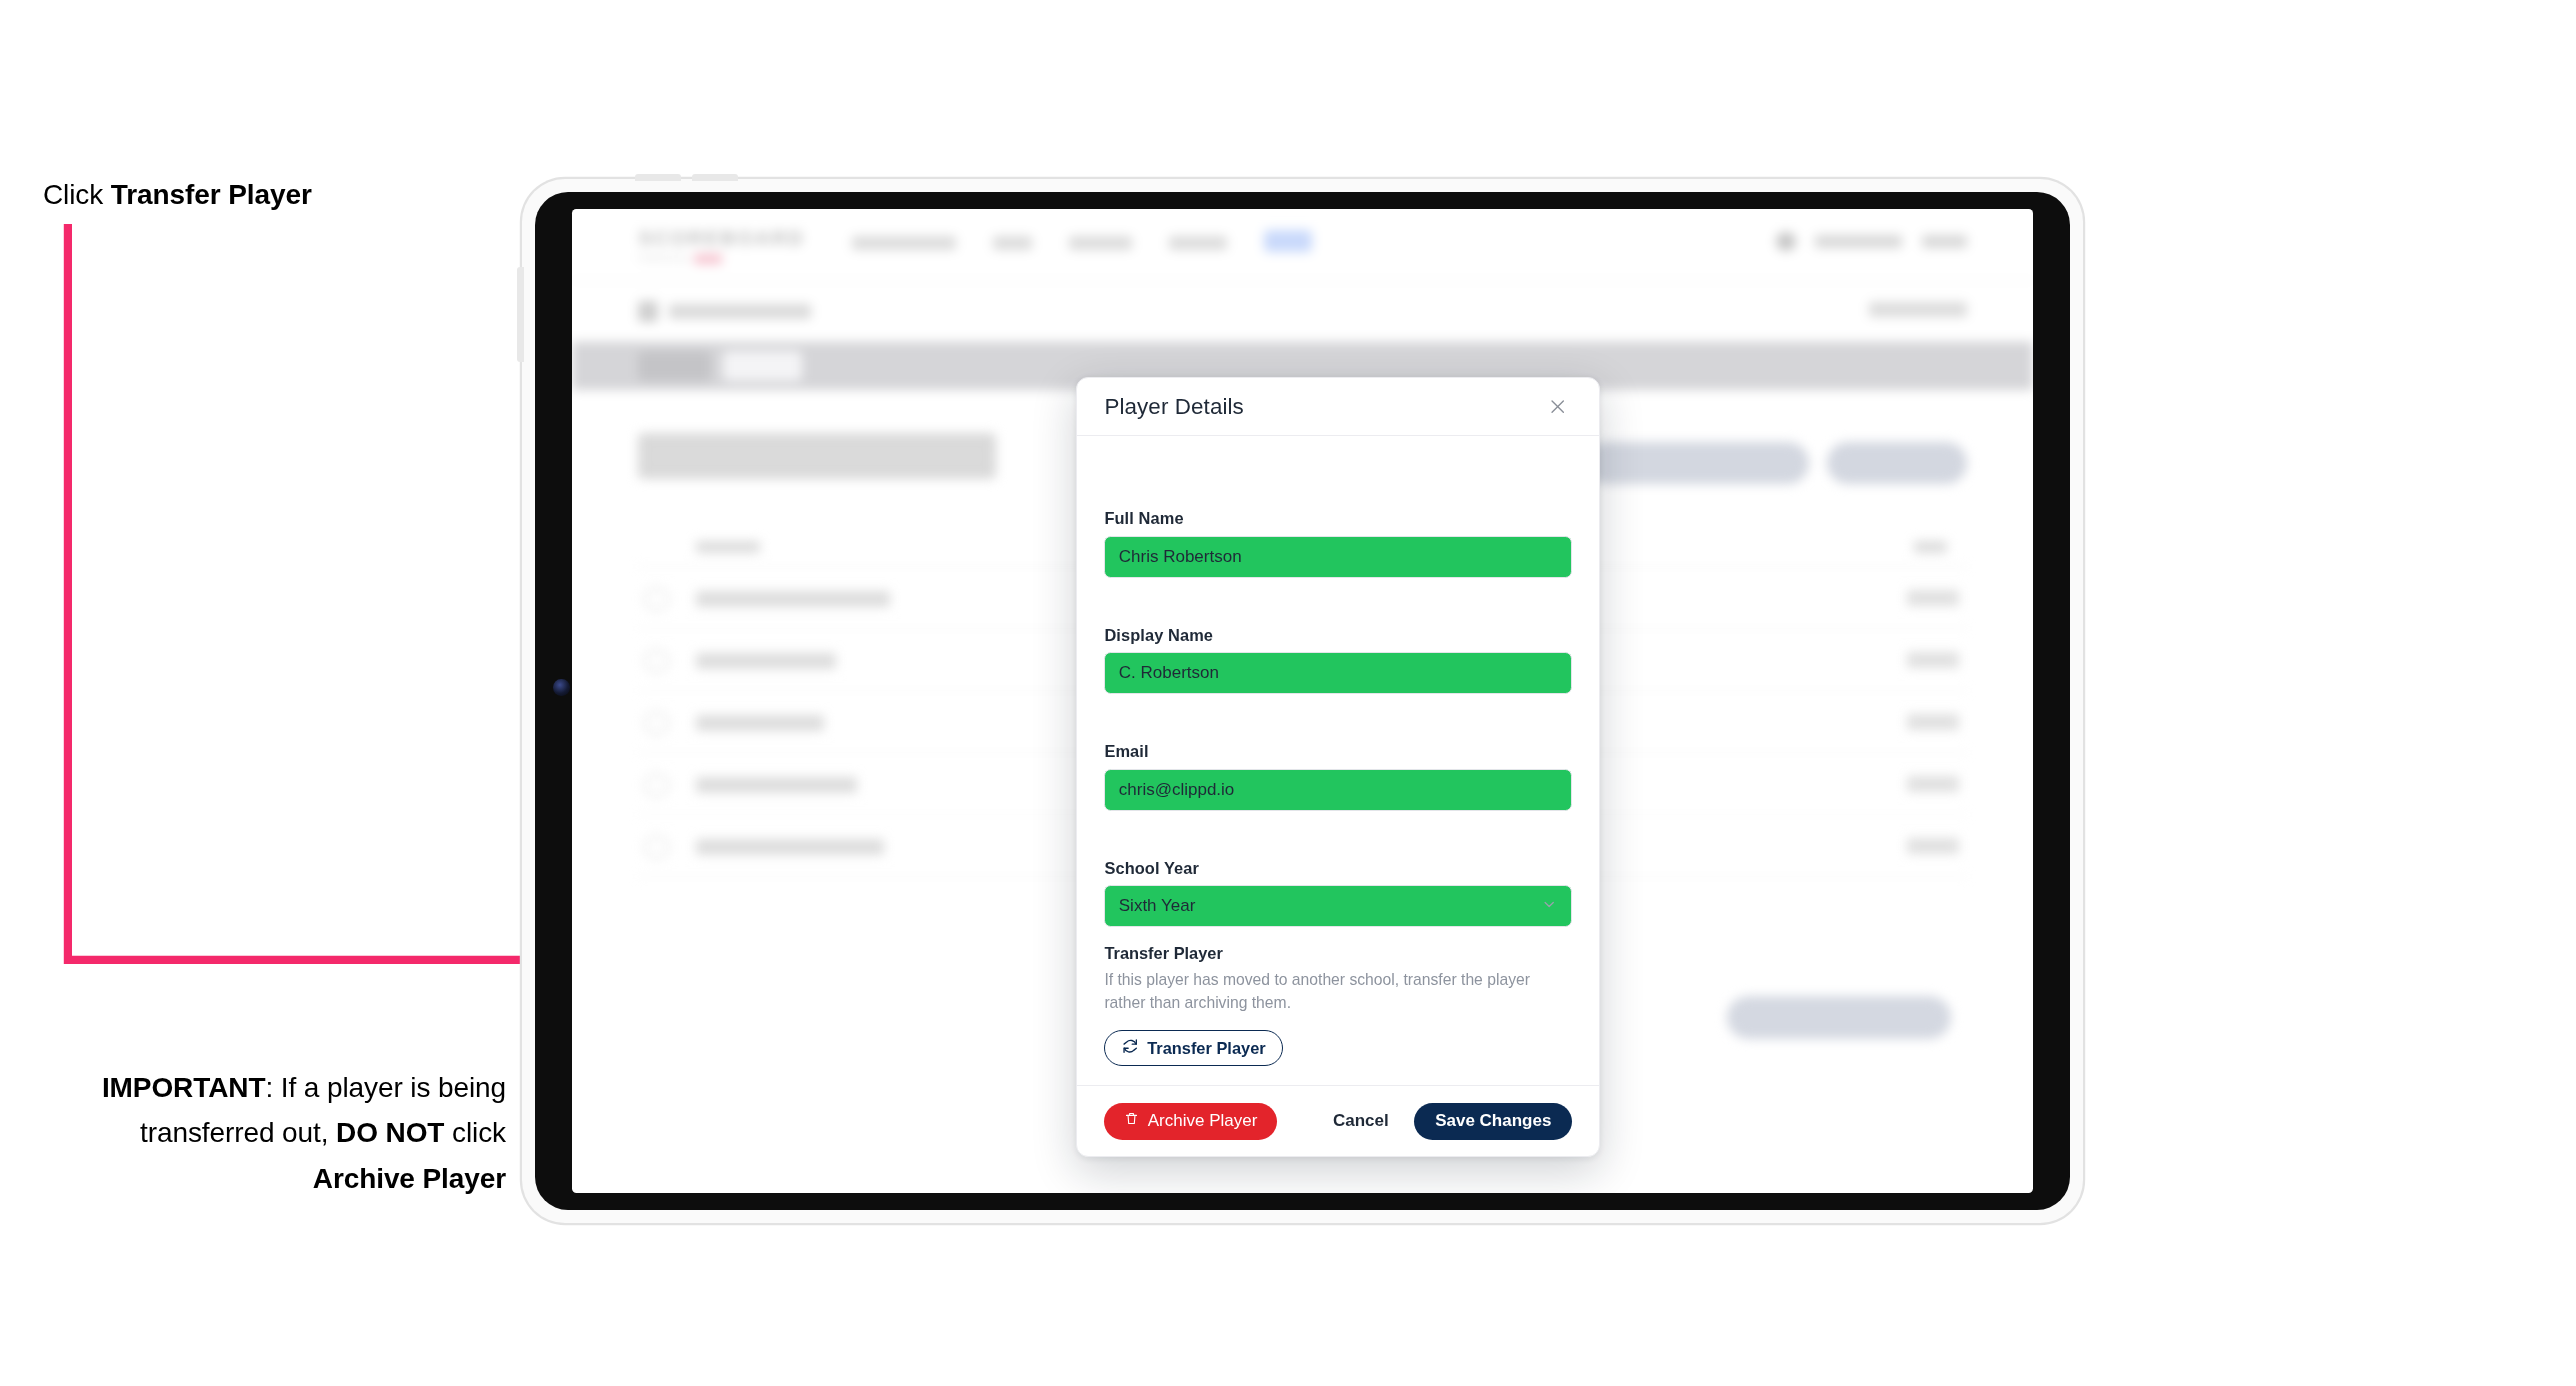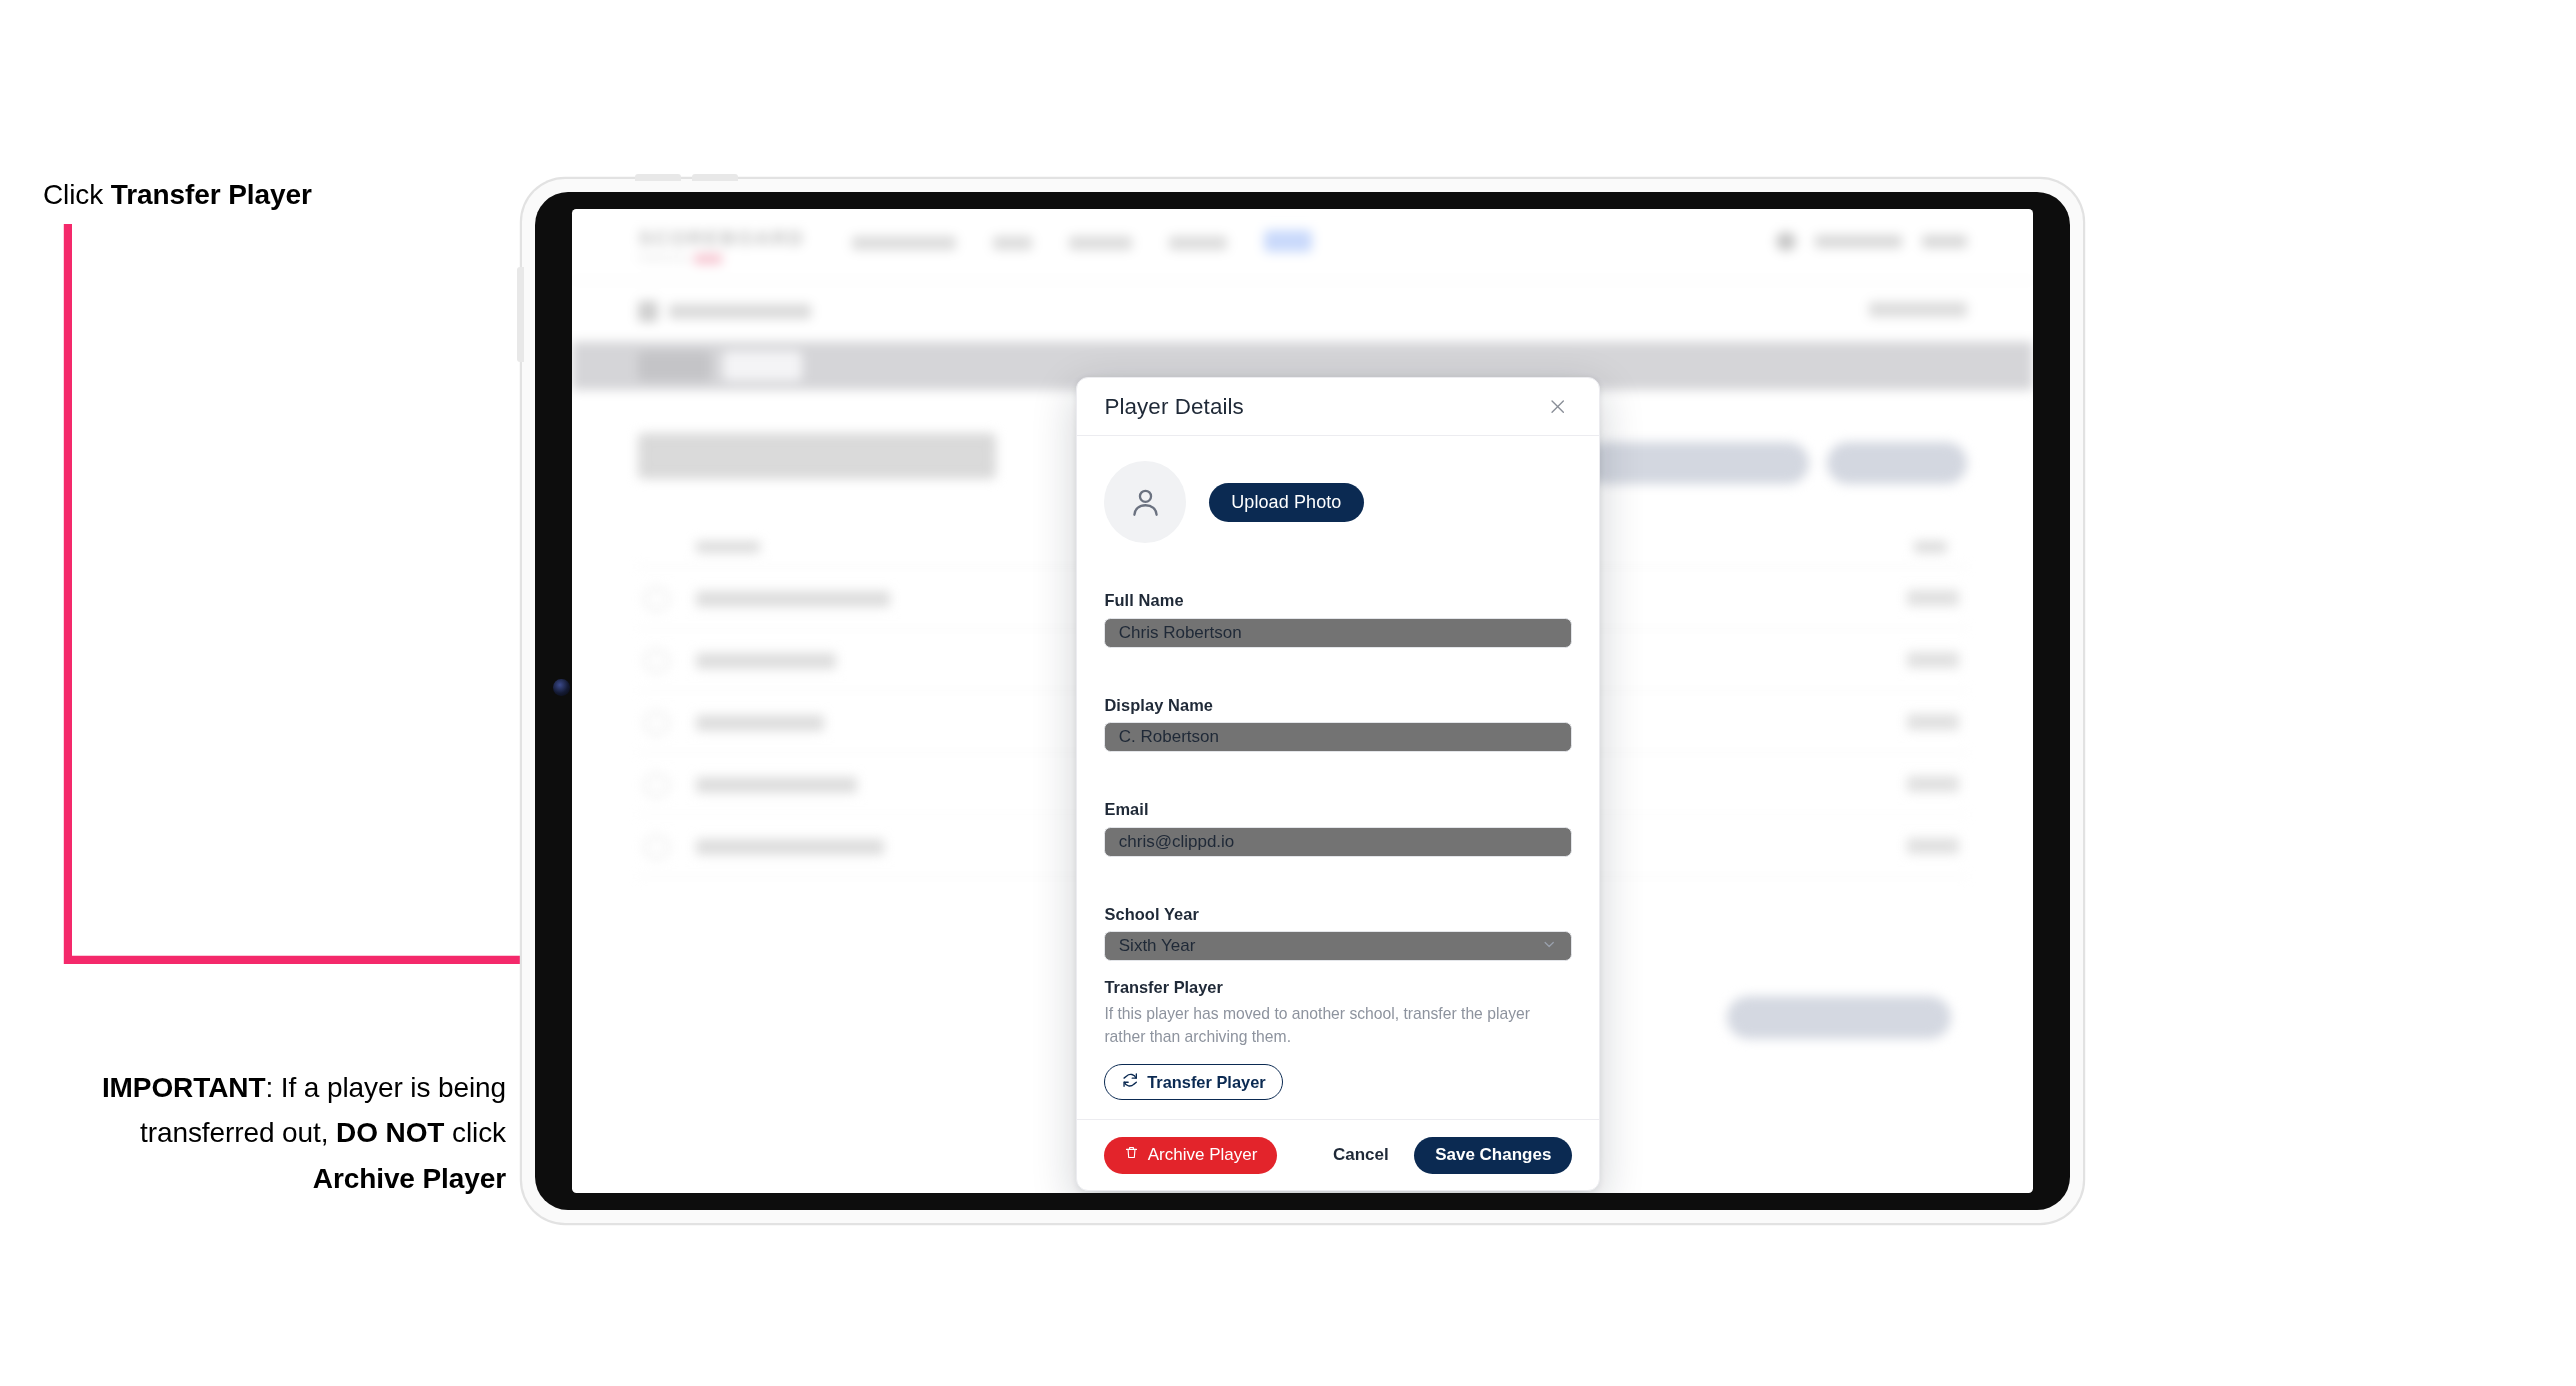--- a/index.html
+++ b/index.html
@@ -125,22 +125,22 @@
     display:flex; align-items:center; justify-content:center; color:#6b7280;
   }
   .upload-btn {
     background:#0b2a52; color:#fff; border:0; border-radius: 21px;
     padding: 0 22.4px; height: 39px; font-size: 18px; cursor:pointer;
     font-family:"Liberation Sans",sans-serif; letter-spacing:0.1px;
   }
   .field { margin-bottom: 16.4px; }
   .field-label { font-size: 16.4px; color:#1f2937; font-weight: 600; margin-bottom: 7.5px; letter-spacing:0.1px;margin-top:48px; }
   .field-input {
-    width: 100%; height: 30px; border: 0.7px solid #e3e5e9; border-radius: 6.7px;
-    padding: 0 13.4px; font-size: 17px; color:#1f2937; background:#737373;
+    width: 100%; height: 42px; border: 0.7px solid #e3e5e9; border-radius: 6.7px;
+    padding: 0 13.4px; font-size: 17px; color:#1f2937; background:#22c55e;
     font-family:"Liberation Sans",sans-serif;
   }
   .field-input::placeholder { color:#a7adb8; }
   .select-wrap { position:relative; }
   .select-wrap .chev {
     position:absolute; right: 15px; top: 50%; transform: translateY(-50%);
     pointer-events:none; color:#9aa1ad;
   }
   .transfer-title { font-size: 16.4px; color:#1f2937; font-weight: 600; margin-bottom: 6.7px; margin-top: 4.5px; }
   .transfer-desc { font-size: 15.7px; color:#8d939e; line-height: 1.45; margin-bottom: 15px; }
@@ -285,29 +285,20 @@
             <button class="close-btn">
               <svg width="19.4" height="19.4" viewBox="0 0 24 24" fill="none" stroke="currentColor" stroke-width="1.7" stroke-linecap="round">
                 <line x1="5" y1="5" x2="19" y2="19"></line>
                   <line x1="19" y1="5" x2="5" y2="19"></line>
               </svg>
             </button>
           </div>
 
           <div class="modal-body">
 
-            <div class="avatar-row">
-              <div class="avatar">
-                <svg width="37" height="37" viewBox="0 0 24 24" fill="none" stroke="currentColor" stroke-width="1.5" stroke-linecap="round" stroke-linejoin="round">
-                  <circle cx="12" cy="8" r="3.6"></circle>
-                  <path d="M4.8 20c0-3.7 3.2-6.2 7.2-6.2s7.2 2.5 7.2 6.2"></path>
-                </svg>
-              </div>
-              <button class="upload-btn">Upload Photo</button>
-            </div>
 
             <div class="field">
               <div class="field-label">Full Name</div>
               <input class="field-input" value="Chris Robertson" style="">
             </div>
 
             <div class="field">
               <div class="field-label">Display Name</div>
               <input class="field-input" value="C. Robertson" style="">
             </div>

